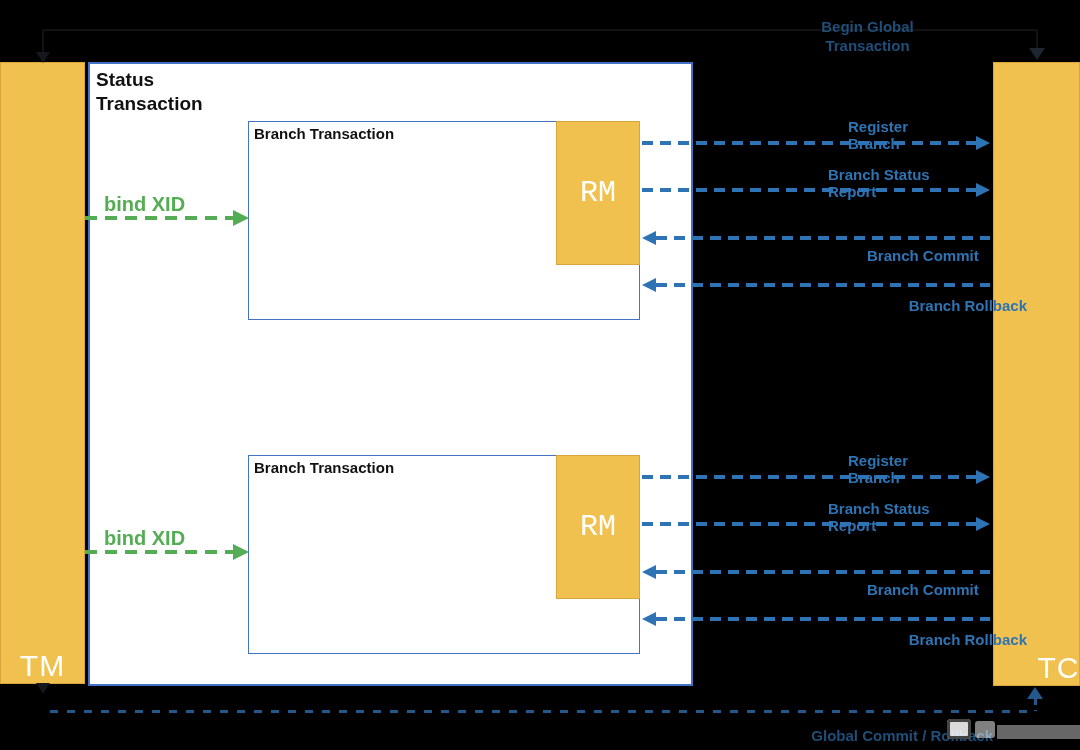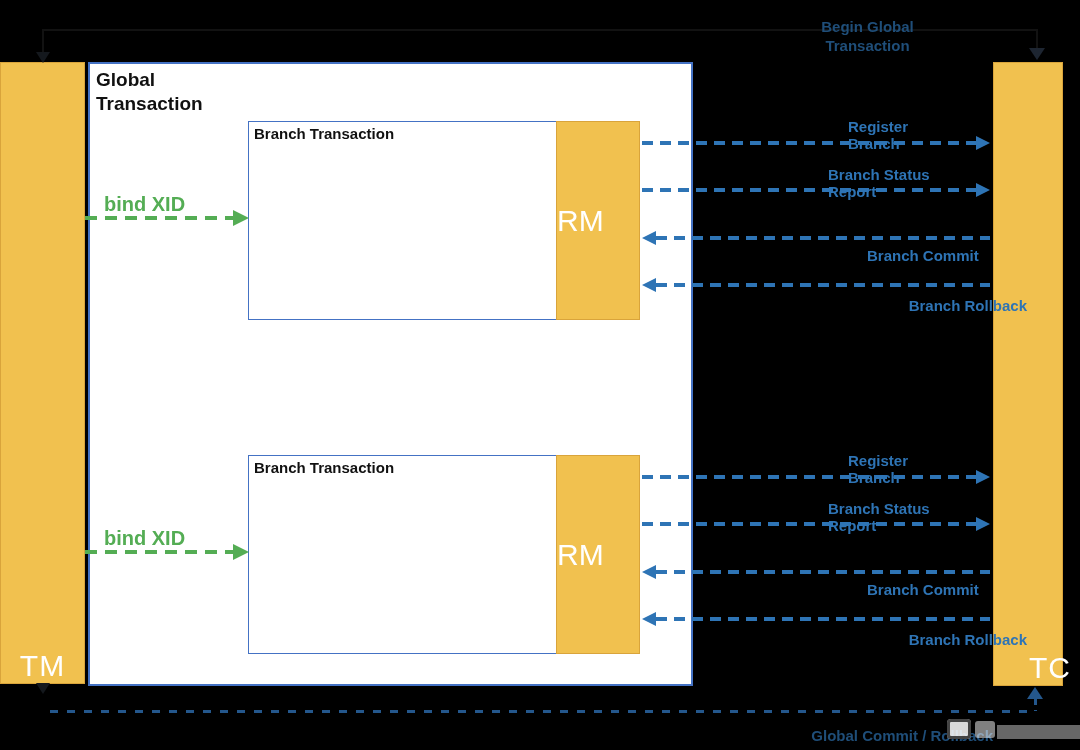--- a/index.html
+++ b/index.html
@@ -8,35 +8,35 @@
     --dim_blue:#24578C; --panel:#FFFFFF; --ink:#111111; --bg:#000000;
   }
   html,body{margin:0;padding:0;background:#222;}
   .stage{position:relative;width:1080px;height:750px;background:var(--bg);
          overflow:hidden;font-family:"Liberation Sans",sans-serif;}
   
   .pillar{position:absolute;background:var(--yellow);border:1px solid var(--yellow_border);
           display:flex;align-items:flex-end;justify-content:center;box-sizing:border-box;}
   .pillar span{color:#fff;font-size:30px;font-weight:500;letter-spacing:1px;}
   .tm{left:0;top:62px;width:85px;height:622px;}
-  .tc{left:993px;top:62px;width:70px;height:624px;padding-left:44px;}
+  .tc{left:993px;top:62px;width:87px;height:624px;padding-left:44px;}
   
   .global-box{position:absolute;left:88px;top:62px;width:605px;height:624px;
               background:var(--panel);border:2px solid var(--blue_border);box-sizing:border-box;}
   .global-title{position:absolute;left:96px;top:68px;width:130px;color:var(--ink);
                 font-size:19px;font-weight:bold;line-height:24px;}
   
   .branch-group{position:absolute;left:0;width:1080px;height:200px;}
   .bg1{top:121px;} .bg2{top:455px;}
   .branch-box{position:absolute;left:248px;top:0;width:392px;height:199px;
               background:var(--panel);border:1.5px solid var(--blue_border);box-sizing:border-box;}
   .branch-title{position:absolute;left:254px;top:4px;color:var(--ink);font-size:15px;font-weight:bold;}
-  .rm-box{position:absolute;left:556px;top:0;width:84px;height:199px;background:var(--yellow);
+  .rm-box{position:absolute;left:556px;top:0;width:84px;height:144px;background:var(--yellow);
           border:1px solid var(--yellow_border);box-sizing:border-box;
-          display:flex;align-items:center;justify-content:flex-start;}
+          display:flex;align-items:center;justify-content:center;font-family:Liberation Mono, monospace;}
   .rm-box span{color:#fff;font-size:30px;font-weight:500;}
   
   .dash-blue{position:absolute;height:4px;z-index:5;
     background:repeating-linear-gradient(90deg,var(--arrow_blue) 0 11px,transparent 11px 18px);}
   .dash-green{position:absolute;height:4px;z-index:5;
     background:repeating-linear-gradient(90deg,var(--green) 0 12px,transparent 12px 20px);}
   .dash-dim{position:absolute;height:3px;z-index:5;
     background:repeating-linear-gradient(90deg,var(--dim_blue) 0 8px,transparent 8px 17px);}
   .vdash-dim{position:absolute;width:3px;z-index:5;
     background:repeating-linear-gradient(180deg,var(--dim_blue) 0 6px,transparent 6px 11px);}
@@ -99,21 +99,21 @@
 
   <div class="pillar tm">
     <span>TM</span>
   </div>
 
   <div class="pillar tc">
     <span>TC</span>
   </div>
 
   <div class="global-box"></div>
-  <div class="global-title">Global Transaction</div>
+  <div class="global-title">Status Transaction</div>
 
   <div class="branch-group bg1">
     <div class="branch-box"></div>
     <div class="branch-title">Branch Transaction</div>
     <div class="rm-box">
       <span>RM</span>
     </div>
 
     <div class="dash-green bind-line"></div>
     <div class="ah ah-right-green bind-head"></div>

